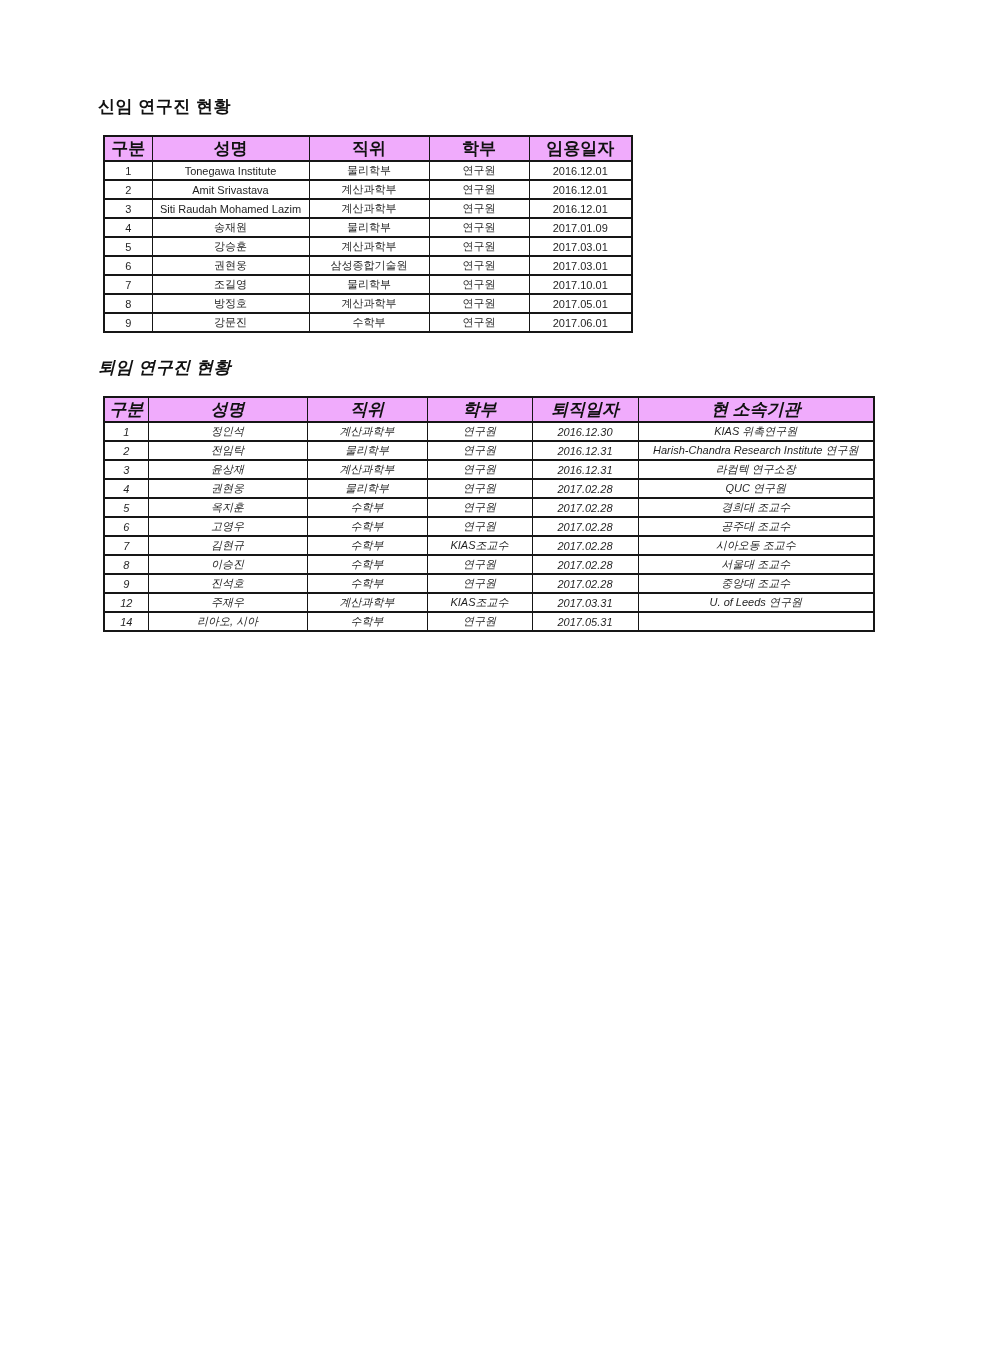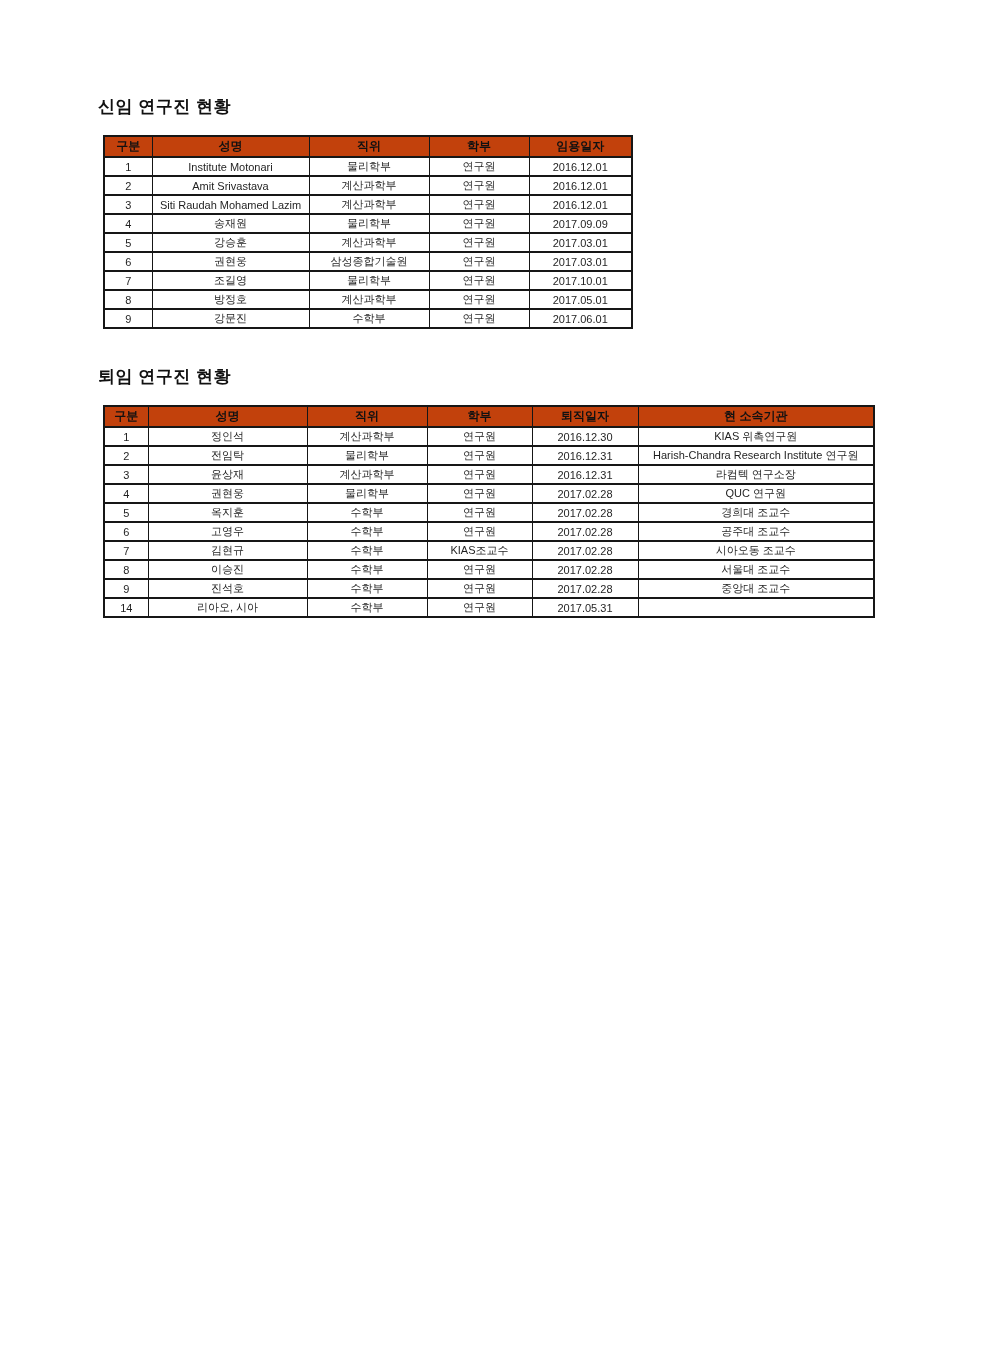--- a/index.html
+++ b/index.html
@@ -14,44 +14,44 @@
     width: 1000px; height: 1366px;
     padding: 95px 0 0 98px;
   }
   .sec-title {
     font-size: 17px;
     font-weight: bold;
     letter-spacing: 0.5px;
     color: #111111;
     margin-bottom: 17px;
   }
-  .sec2 { margin-top: 36px; }
+  .sec2 { margin-top: 23px; font-style: italic; }
   table.t {
     border-collapse: collapse;
     table-layout: fixed;
     margin-left: 5px;
     border: 2px solid #161616;
   }
   table.t th, table.t td {
     border-left: 1px solid #161616;
     border-right: 1px solid #161616;
     border-top: 2px solid #161616;
     border-bottom: 2px solid #161616;
     text-align: center;
     vertical-align: middle;
     font-size: 11px;
     white-space: nowrap;
     overflow: hidden;
     padding: 0 2px;
   }
   table.t th {
-    background: #c2410c;
+    background: #f0abfc;
     font-weight: bold;
     height: 21px;
-    font-size: 12px;
+    font-size: 17px;
     color: #111111;
   }
   table.t td {
     background: #ffffff;
     height: 19px;
     color: #1f1f1f;
   }
   .t1 { width: 528px; }
   .t2 { width: 770px; }
 </style>
@@ -75,21 +75,21 @@
             <th>구분</th>
             <th>성명</th>
             <th>직위</th>
             <th>학부</th>
             <th>임용일자</th>
           </tr>
         </thead>
         <tbody>
           <tr>
             <td>1</td>
-            <td>Institute Motonari</td>
+            <td>Tonegawa Institute</td>
             <td>물리학부</td>
             <td>연구원</td>
             <td>2016.12.01</td>
           </tr>
           <tr>
             <td>2</td>
             <td>Amit Srivastava</td>
             <td>계산과학부</td>
             <td>연구원</td>
             <td>2016.12.01</td>
@@ -99,21 +99,21 @@
             <td>Siti Raudah Mohamed Lazim</td>
             <td>계산과학부</td>
             <td>연구원</td>
             <td>2016.12.01</td>
           </tr>
           <tr>
             <td>4</td>
             <td>송재원</td>
             <td>물리학부</td>
             <td>연구원</td>
-            <td>2017.09.09</td>
+            <td>2017.01.09</td>
           </tr>
           <tr>
             <td>5</td>
             <td>강승훈</td>
             <td>계산과학부</td>
             <td>연구원</td>
             <td>2017.03.01</td>
           </tr>
           <tr>
             <td>6</td>
@@ -235,20 +235,28 @@
           </tr>
           <tr>
             <td>9</td>
             <td>진석호</td>
             <td>수학부</td>
             <td>연구원</td>
             <td>2017.02.28</td>
             <td>중앙대 조교수</td>
           </tr>
           <tr>
+            <td>12</td>
+            <td>주재우</td>
+            <td>계산과학부</td>
+            <td>KIAS조교수</td>
+            <td>2017.03.31</td>
+            <td>U. of Leeds 연구원</td>
+          </tr>
+          <tr>
             <td>14</td>
             <td>리아오, 시아</td>
             <td>수학부</td>
             <td>연구원</td>
             <td>2017.05.31</td>
             <td></td>
           </tr>
         </tbody>
       </table>
   </section>

